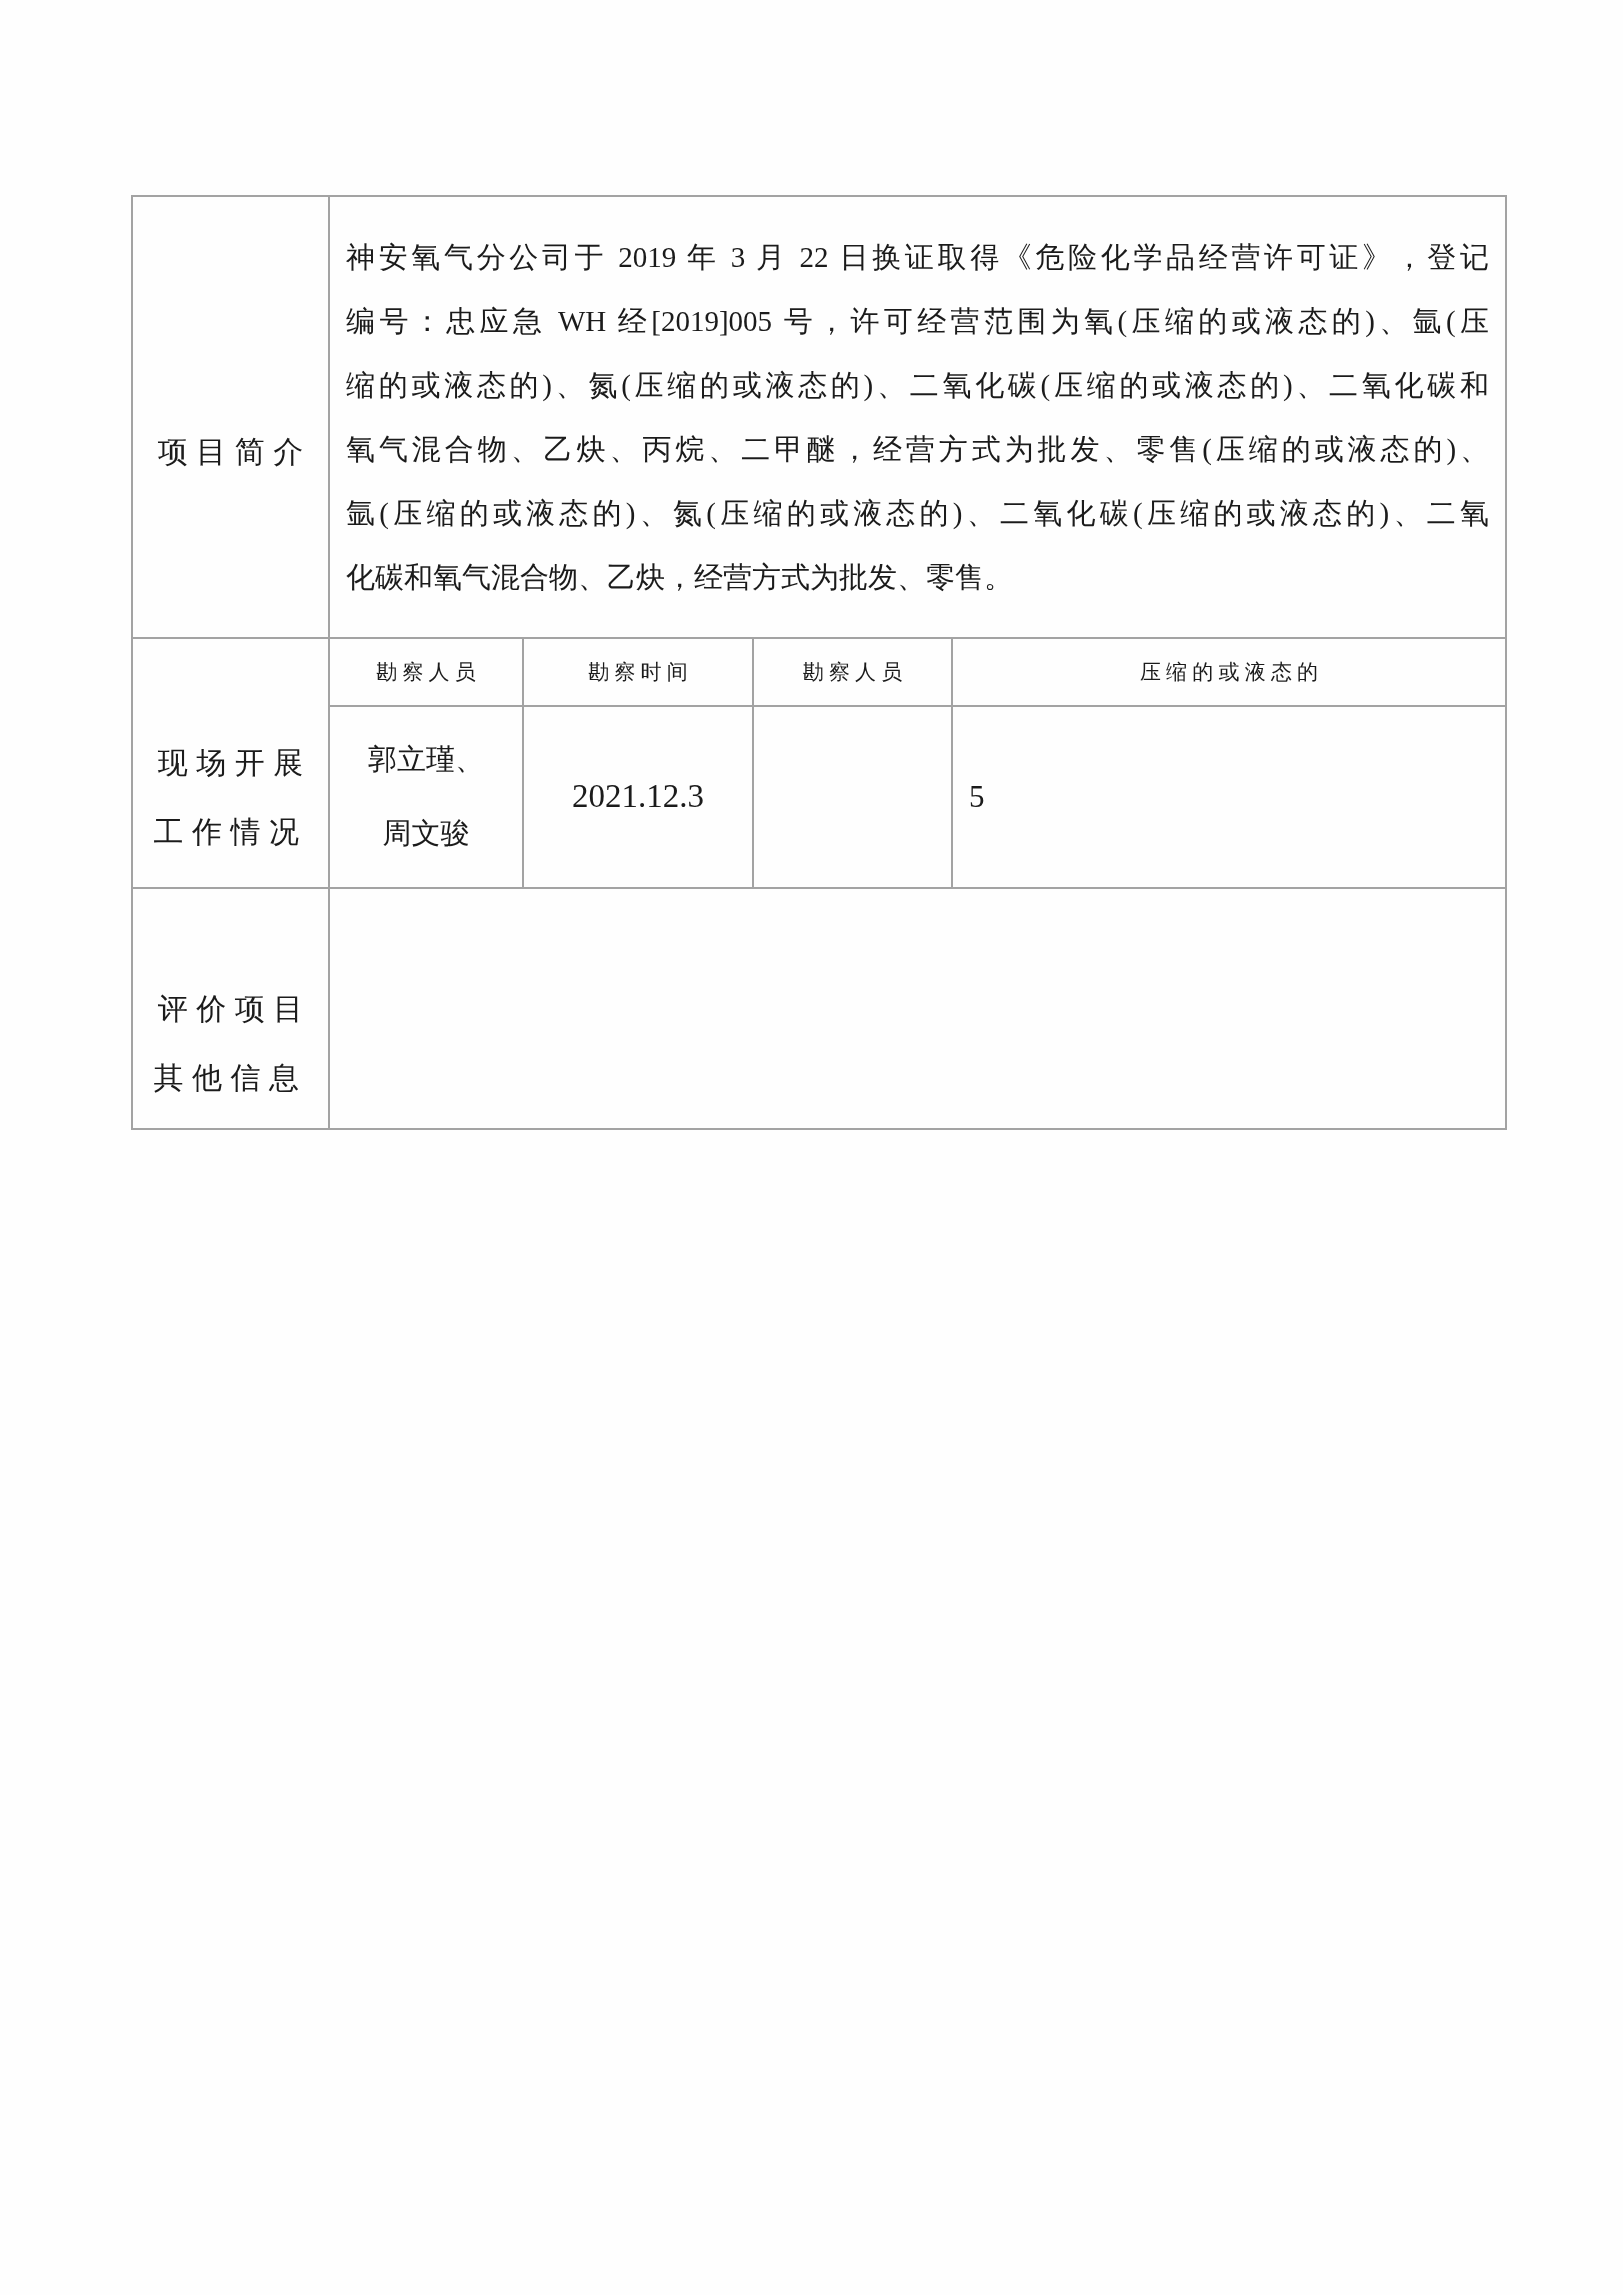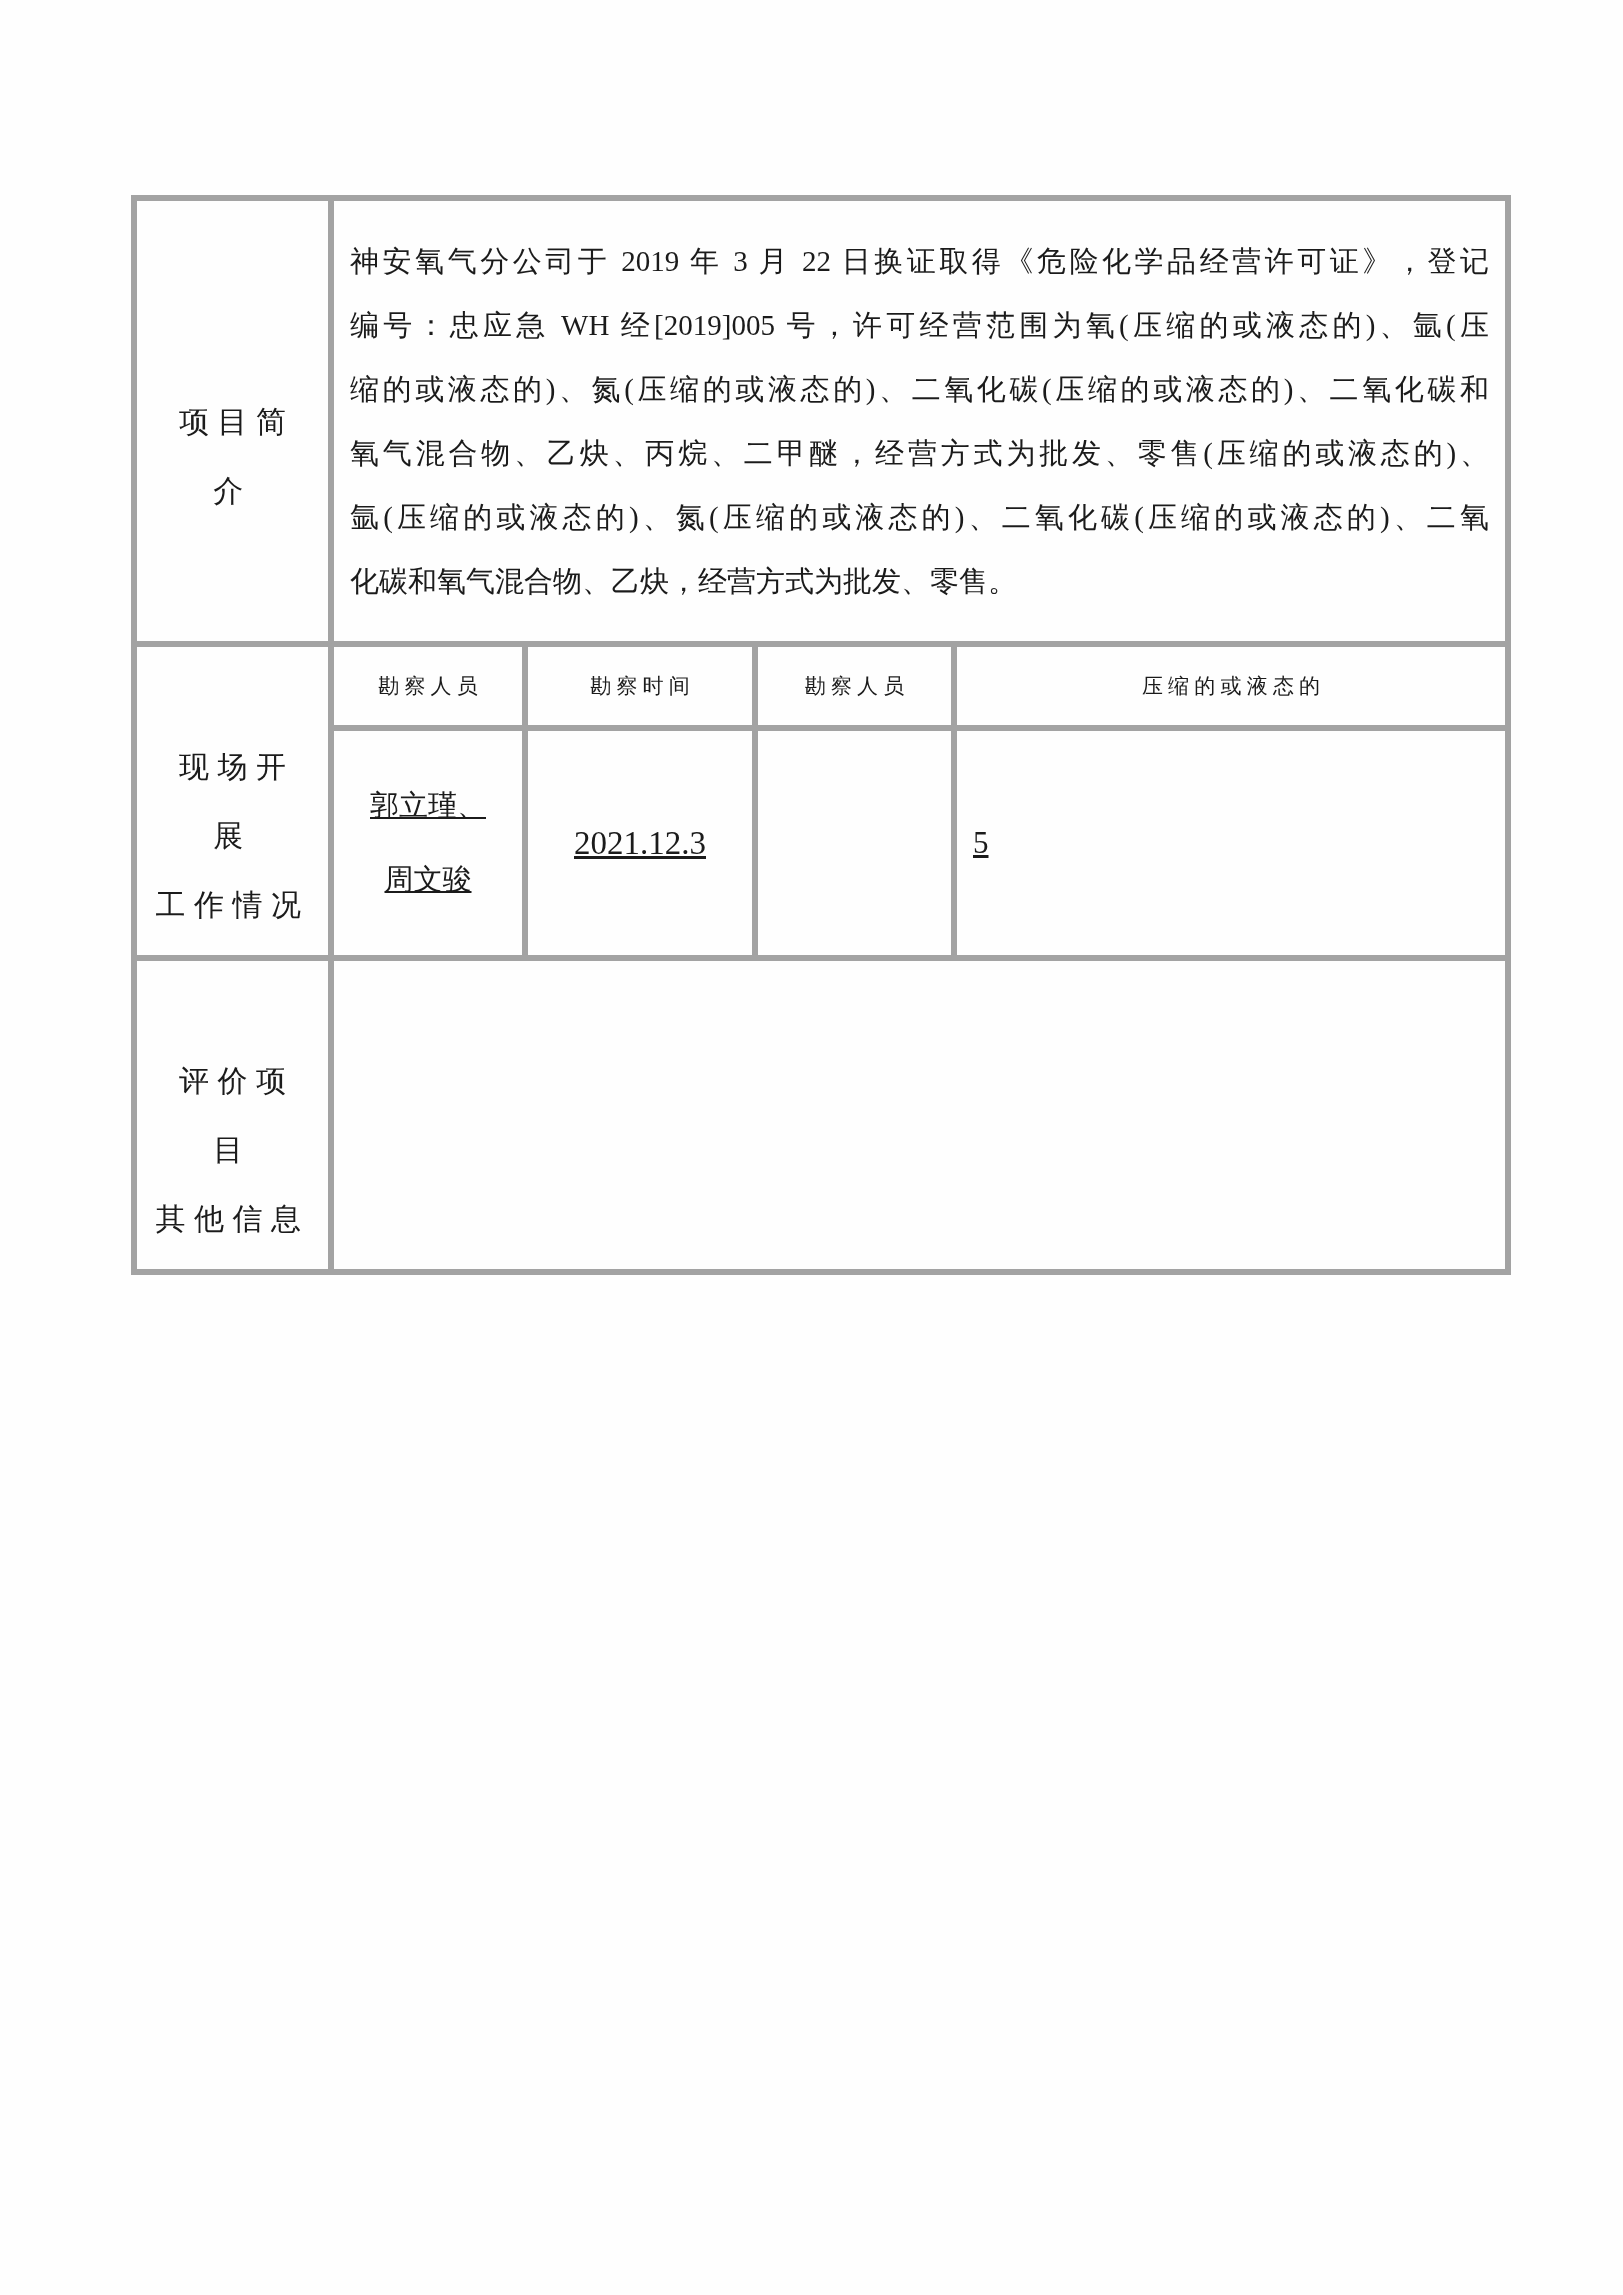--- a/index.html
+++ b/index.html
@@ -18,21 +18,21 @@
   }
   table.doc-table {
     position: absolute;
     left: 131px;
     top: 195px;
     width: 1375px;
     border-collapse: collapse;
     table-layout: fixed;
   }
   table.doc-table td, table.doc-table th {
-    border: 6px solid #a3a3a3;
+    border: 2px solid #a3a3a3;
     padding: 16px;
     vertical-align: middle;
     font-weight: normal;
   }
   
   col.c-label   { width: 197px; }
   col.c-person  { width: 194px; }
   col.c-time    { width: 230px; }
   col.c-task    { width: 199px; }
   col.c-problem { width: 554px; }
@@ -70,21 +70,21 @@
   
   tr.header-row { height: 68px; }
   .header-cell {
     text-align: center;
     font-size: 21px;
     letter-spacing: 5.2px;
     text-indent: 5.2px;
   }
 
   
-  tr.data-row { height: 137px; text-decoration: underline; }
+  tr.data-row { height: 137px; }
   .personnel-cell {
     text-align: center;
     font-size: 29px;
     line-height: 2.55;
     white-space: pre-line;
   }
   .time-cell {
     text-align: center;
     font-size: 33px;
     font-family: "Liberation Serif", "DejaVu Serif", serif;

